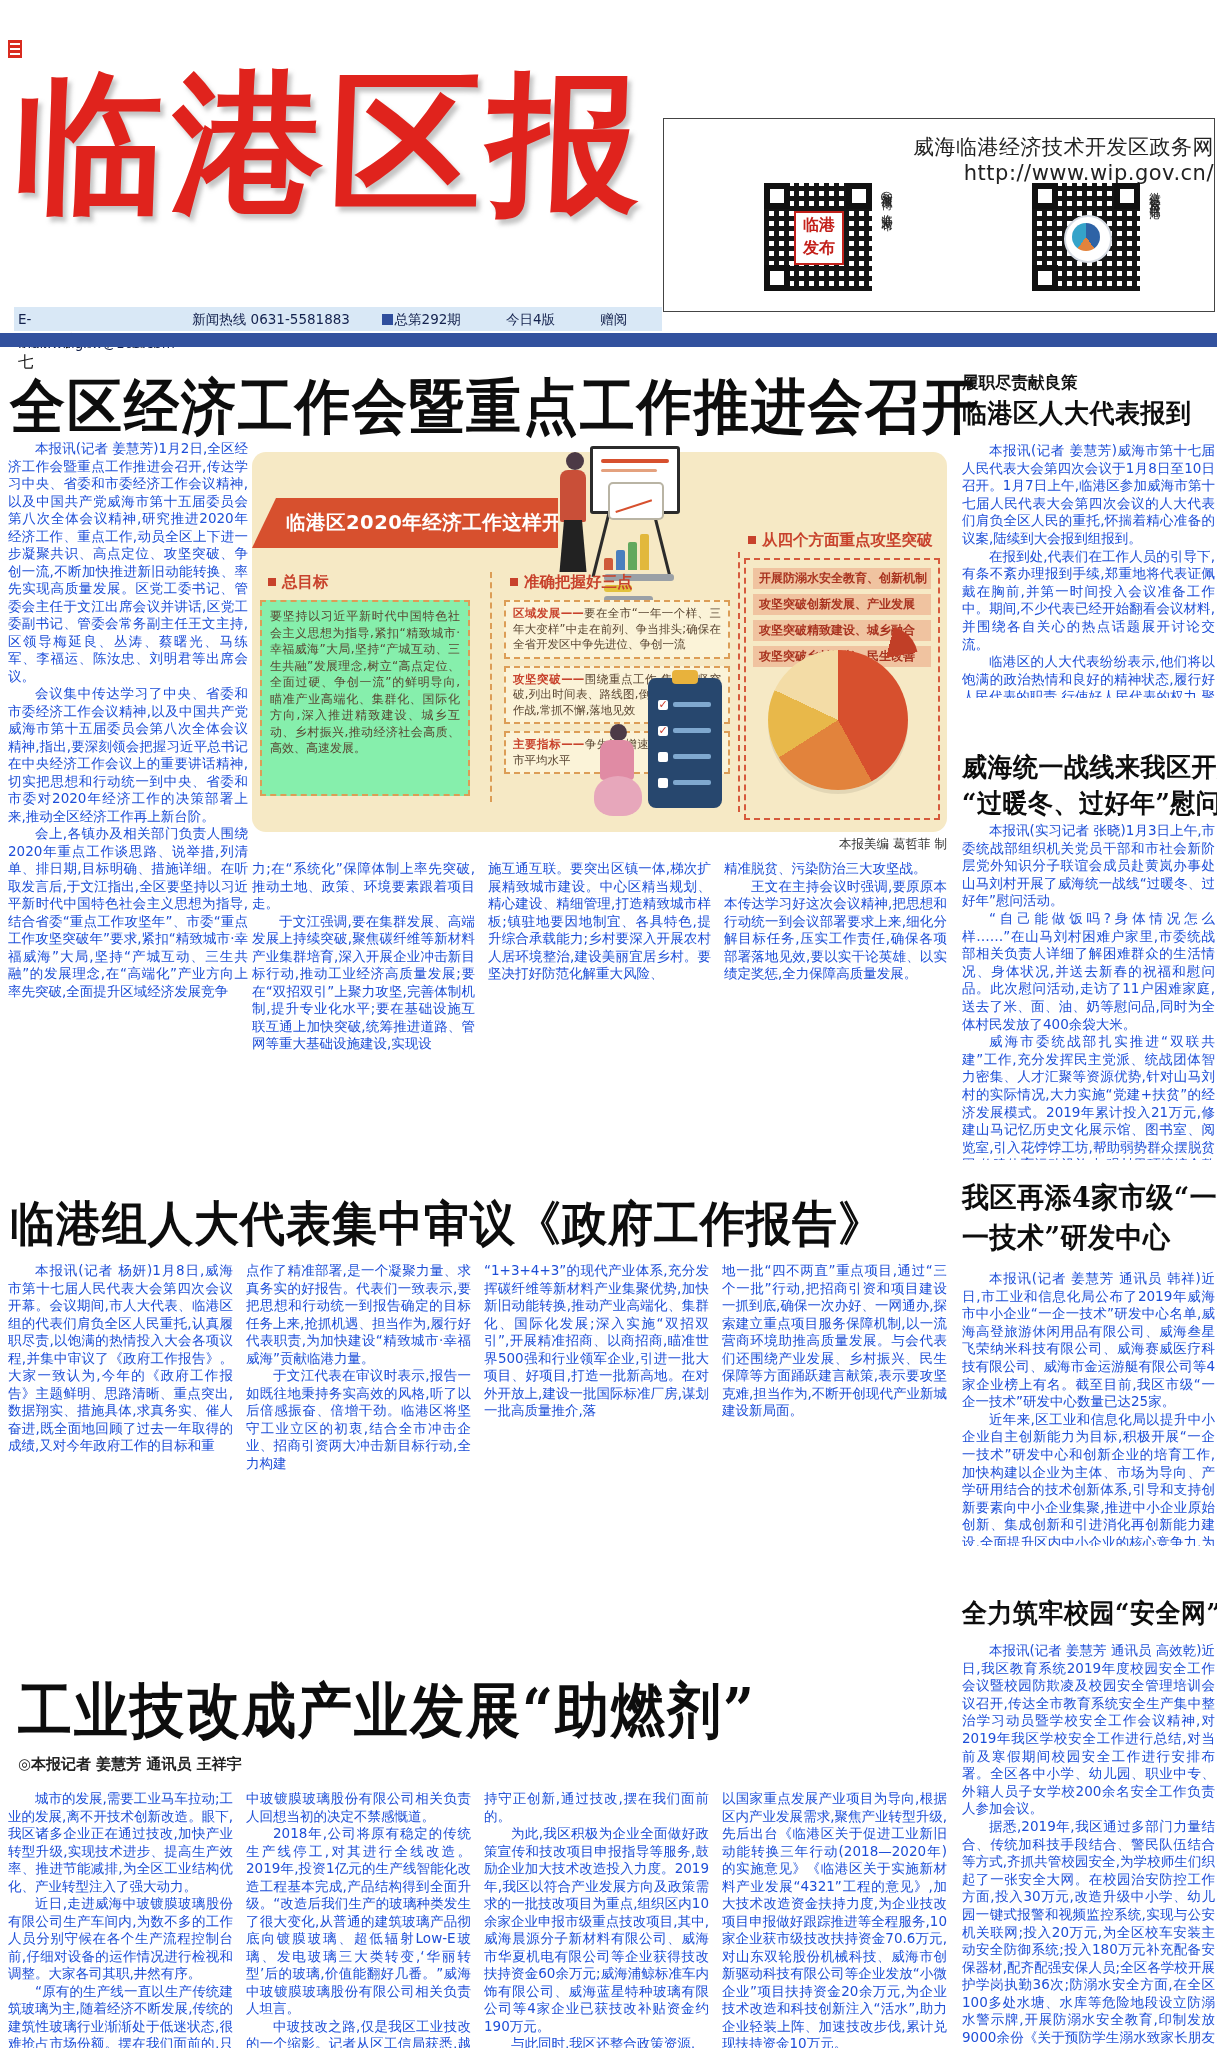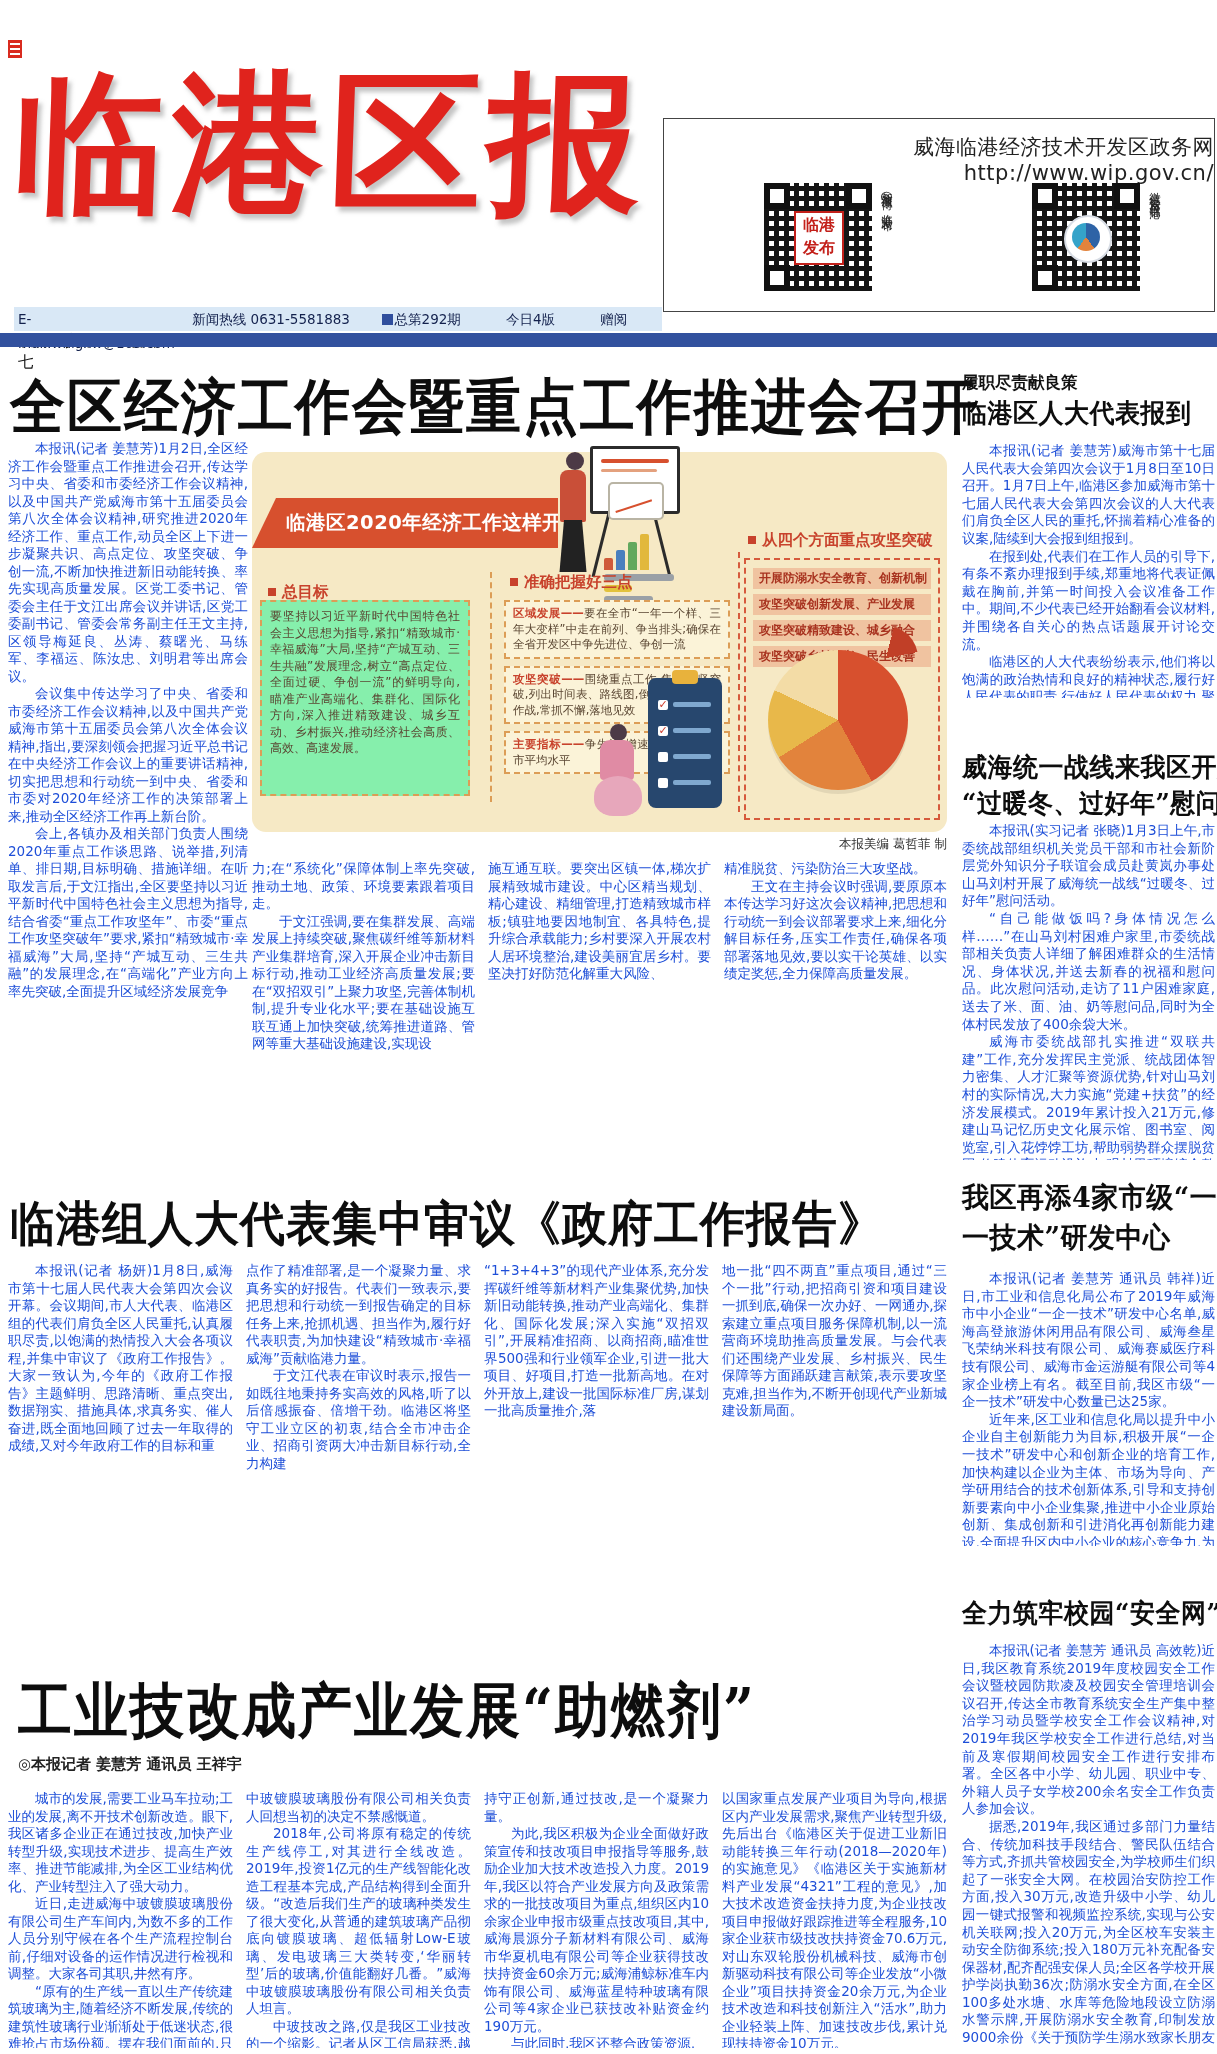--- a/index.html
+++ b/index.html
@@ -56,21 +56,21 @@
   #mid-cols{position:absolute;left:8px;top:1262px;width:939px;height:384px;}
   #bottom-byline{position:absolute;left:18px;top:1755px;font-size:15px;font-weight:bold;color:#222;}
   #bottom-cols{position:absolute;left:8px;top:1790px;width:939px;height:258px;}
   
   #infographic{position:absolute;left:252px;top:452px;width:695px;height:380px;background:#f6e9c5;border-radius:14px;}
   #ig-banner{position:absolute;left:0px;top:46px;width:306px;height:50px;background:#d7502e;
       clip-path:polygon(24px 0,100% 0,100% 100%,0 100%);box-shadow:2px 3px 0 rgba(0,0,0,.12);}
   #ig-title{color:#fff;font-weight:900;font-size:19.5px;line-height:50px;padding-left:34px;letter-spacing:.5px;white-space:nowrap;}
   .ig-label{position:absolute;font-size:15.5px;font-weight:900;color:#c8422c;}
   .ig-label:before{content:"";display:inline-block;width:8px;height:8px;background:#c8422c;margin-right:6px;vertical-align:1px;}
-  #ig-goal-label{left:16px;top:130px;}
+  #ig-goal-label{left:16px;top:120px;}
   #ig-goal-box{position:absolute;left:8px;top:148px;width:210px;height:196px;border:2px dashed #dc9d56;background:#86efac;
       padding:6px 8px;font-size:12px;line-height:16.5px;color:#5a4632;text-align:justify;overflow:hidden;box-sizing:border-box;}
   #ig-sep1{position:absolute;left:238px;top:120px;height:230px;border-left:2px dashed #dc9d56;}
   #ig-three-label{left:258px;top:120px;}
   #ig-three-boxes{position:absolute;left:252px;top:148px;width:226px;}
   .kbox{border:2px dashed #dc9d56;background:#fbf3d8;padding:4px 7px;margin-bottom:7px;
       font-size:11.5px;line-height:15.5px;color:#5a4632;text-align:justify;}
   .klabel{color:#c8422c;font-weight:900;}
   #ig-sep2{position:absolute;left:486px;top:100px;height:260px;border-left:2px dashed #d65a3c;}
   #ig-four-label{left:496px;top:78px;}
@@ -330,21 +330,21 @@
         <p>城市的发展,需要工业马车拉动;工业的发展,离不开技术创新改造。眼下,我区诸多企业正在通过技改,加快产业转型升级,实现技术进步、提高生产效率、推进节能减排,为全区工业结构优化、产业转型注入了强大动力。</p>
         <p>近日,走进威海中玻镀膜玻璃股份有限公司生产车间内,为数不多的工作人员分别守候在各个生产流程控制台前,仔细对设备的运作情况进行检视和调整。大家各司其职,井然有序。</p>
         <p>“原有的生产线一直以生产传统建筑玻璃为主,随着经济不断发展,传统的建筑性玻璃行业渐渐处于低迷状态,很难抢占市场份额。摆在我们面前的,只有实施技改升级这一条路了。”威海</p>
       </div>
       <div class="col">
         <p class="noind">中玻镀膜玻璃股份有限公司相关负责人回想当初的决定不禁感慨道。</p>
         <p>2018年,公司将原有稳定的传统生产线停工,对其进行全线改造。2019年,投资1亿元的生产线智能化改造工程基本完成,产品结构得到全面升级。“改造后我们生产的玻璃种类发生了很大变化,从普通的建筑玻璃产品彻底向镀膜玻璃、超低辐射Low-E玻璃、发电玻璃三大类转变,‘华丽转型’后的玻璃,价值能翻好几番。”威海中玻镀膜玻璃股份有限公司相关负责人坦言。</p>
         <p>中玻技改之路,仅是我区工业技改的一个缩影。记者从区工信局获悉,越来越多的区内工业企业已经深切地感受到,要想“更上一层楼”,必须坚</p>
       </div>
       <div class="col">
-        <p class="noind">持守正创新,通过技改,是一个凝聚力量。</p>
+        <p class="noind">持守正创新,通过技改,摆在我们面前的。</p>
         <p>为此,我区积极为企业全面做好政策宣传和技改项目申报指导等服务,鼓励企业加大技术改造投入力度。2019年,我区以符合产业发展方向及政策需求的一批技改项目为重点,组织区内10余家企业申报市级重点技改项目,其中,威海晨源分子新材料有限公司、威海市华夏机电有限公司等企业获得技改扶持资金60余万元;威海浦鲸标准车内饰有限公司、威海蓝星特种玻璃有限公司等4家企业已获技改补贴资金约190万元。</p>
         <p>与此同时,我区还整合政策资源,</p>
       </div>
       <div class="col">
         <p class="noind">以国家重点发展产业项目为导向,根据区内产业发展需求,聚焦产业转型升级,先后出台《临港区关于促进工业新旧动能转换三年行动(2018—2020年)的实施意见》《临港区关于实施新材料产业发展“4321”工程的意见》,加大技术改造资金扶持力度,为企业技改项目申报做好跟踪推进等全程服务,10家企业获市级技改扶持资金70.6万元,对山东双轮股份机械科技、威海市创新驱动科技有限公司等企业发放“小微企业”项目扶持资金20余万元,为企业技术改造和科技创新注入“活水”,助力企业轻装上阵、加速技改步伐,累计兑现扶持资金10万元。</p>
       </div>
     </div>
 
 </div>
 

